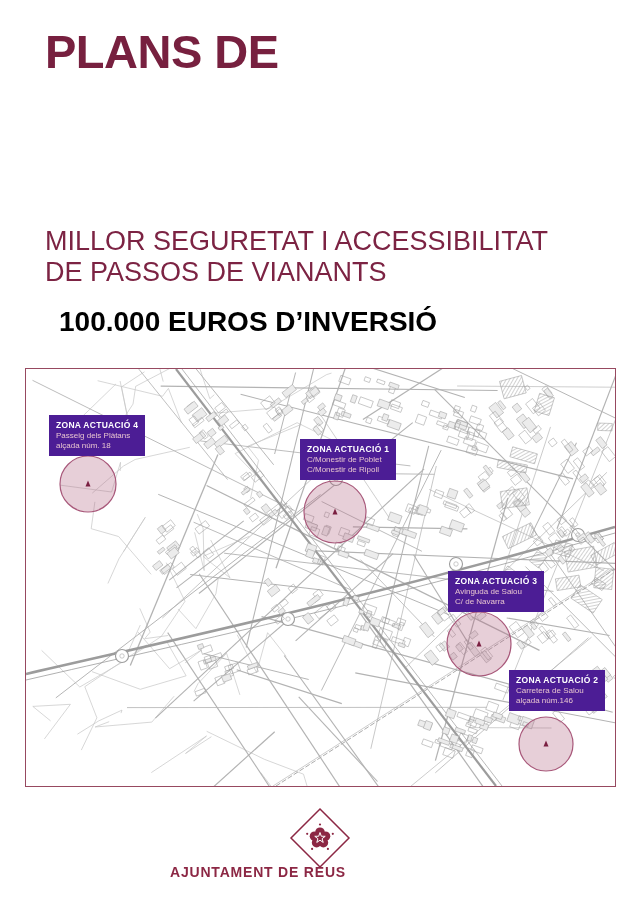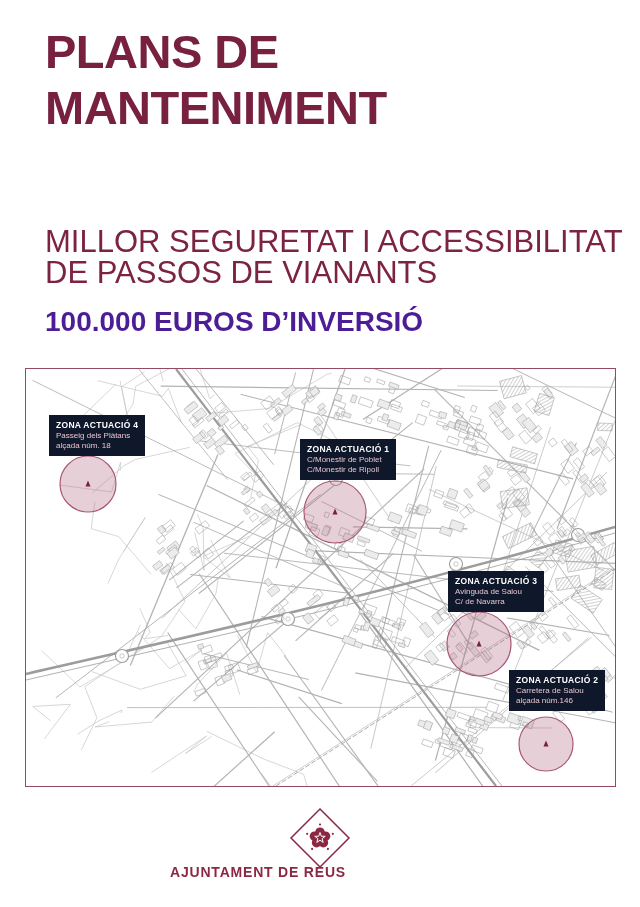--- a/index.html
+++ b/index.html
@@ -1,41 +1,40 @@
 <!DOCTYPE html>
 <html><head>
 <meta charset="utf-8">
 <style>
   html,body{margin:0;padding:0;background:#ffffff;}
   .page{position:relative;width:640px;height:907px;background:#ffffff;overflow:hidden;
         font-family:"Liberation Sans", sans-serif;}
   .title{position:absolute;left:45px;top:24px;color:#77203f;font-size:47px;font-weight:700;
          line-height:56px;letter-spacing:-0.5px;}
-  .subtitle{position:absolute;left:45px;top:226px;color:#7c2343;font-size:31px;font-weight:400;
+  .subtitle{position:absolute;left:45px;top:226px;color:#7c2343;font-size:27px;font-weight:400;
             line-height:31px;}
-  .invest{position:absolute;left:45px;top:306px;color:#4c1d95;font-size:28px;font-weight:700;}
+  .invest{position:absolute;left:59px;top:306px;color:#000000;font-size:28px;font-weight:700;}
   .map-wrap{position:absolute;left:25px;top:368px;width:589px;height:417px;
             border:1px solid #974960;background:#ffffff;}
   .map-svg{position:absolute;left:0;top:0;width:589px;height:417px;}
-  .zone-box{position:absolute;background:#0f172a;color:#ffffff;padding:5px 7px 5px 7px;
+  .zone-box{position:absolute;background:#4c1d95;color:#ffffff;padding:5px 7px 5px 7px;
             white-space:nowrap;box-shadow:0 0 0 0;}
   .zone-box .zt{font-size:8.5px;font-weight:700;letter-spacing:0.3px;line-height:11px;}
   .zone-box .zl{font-size:8px;color:#e6c3cf;line-height:10px;}
   .footer-logo{position:absolute;left:288px;top:806px;width:64px;height:64px;}
   .footer-org{position:absolute;left:0;top:864px;width:516px;text-align:center;color:#8c2744;
               font-size:14px;font-weight:700;letter-spacing:0.8px;}
 </style>
 </head>
 <body>
 
 <div class="page">
 
   <div class="title">
     <div>PLANS DE</div>
-    <div>MANTENIMENT</div>
   </div>
 
   <div class="subtitle">
     <div>MILLOR SEGURETAT I ACCESSIBILITAT</div>
     <div>DE PASSOS DE VIANANTS</div>
   </div>
 
   <div class="invest">100.000 EUROS D’INVERSIÓ</div>
 
   <div class="map-wrap">

